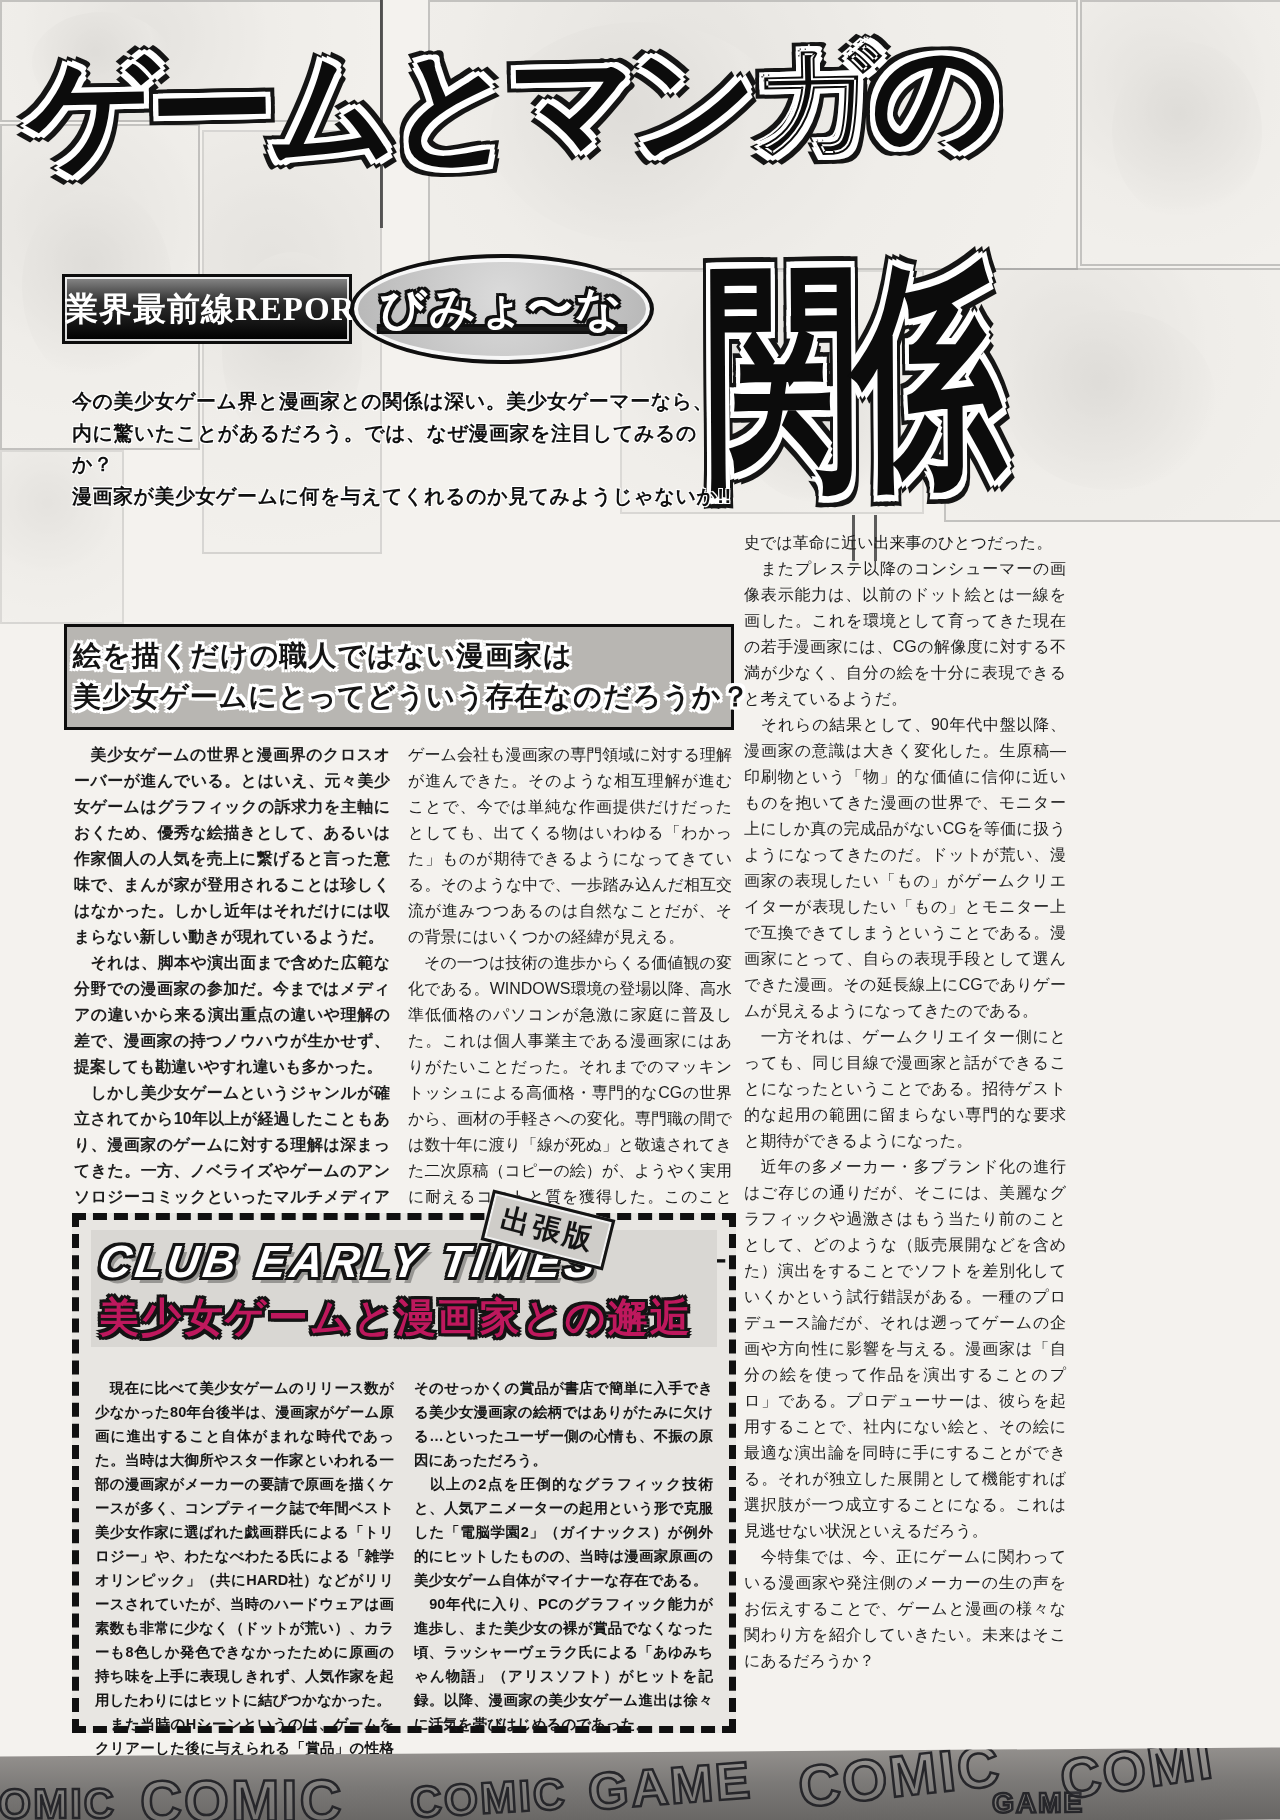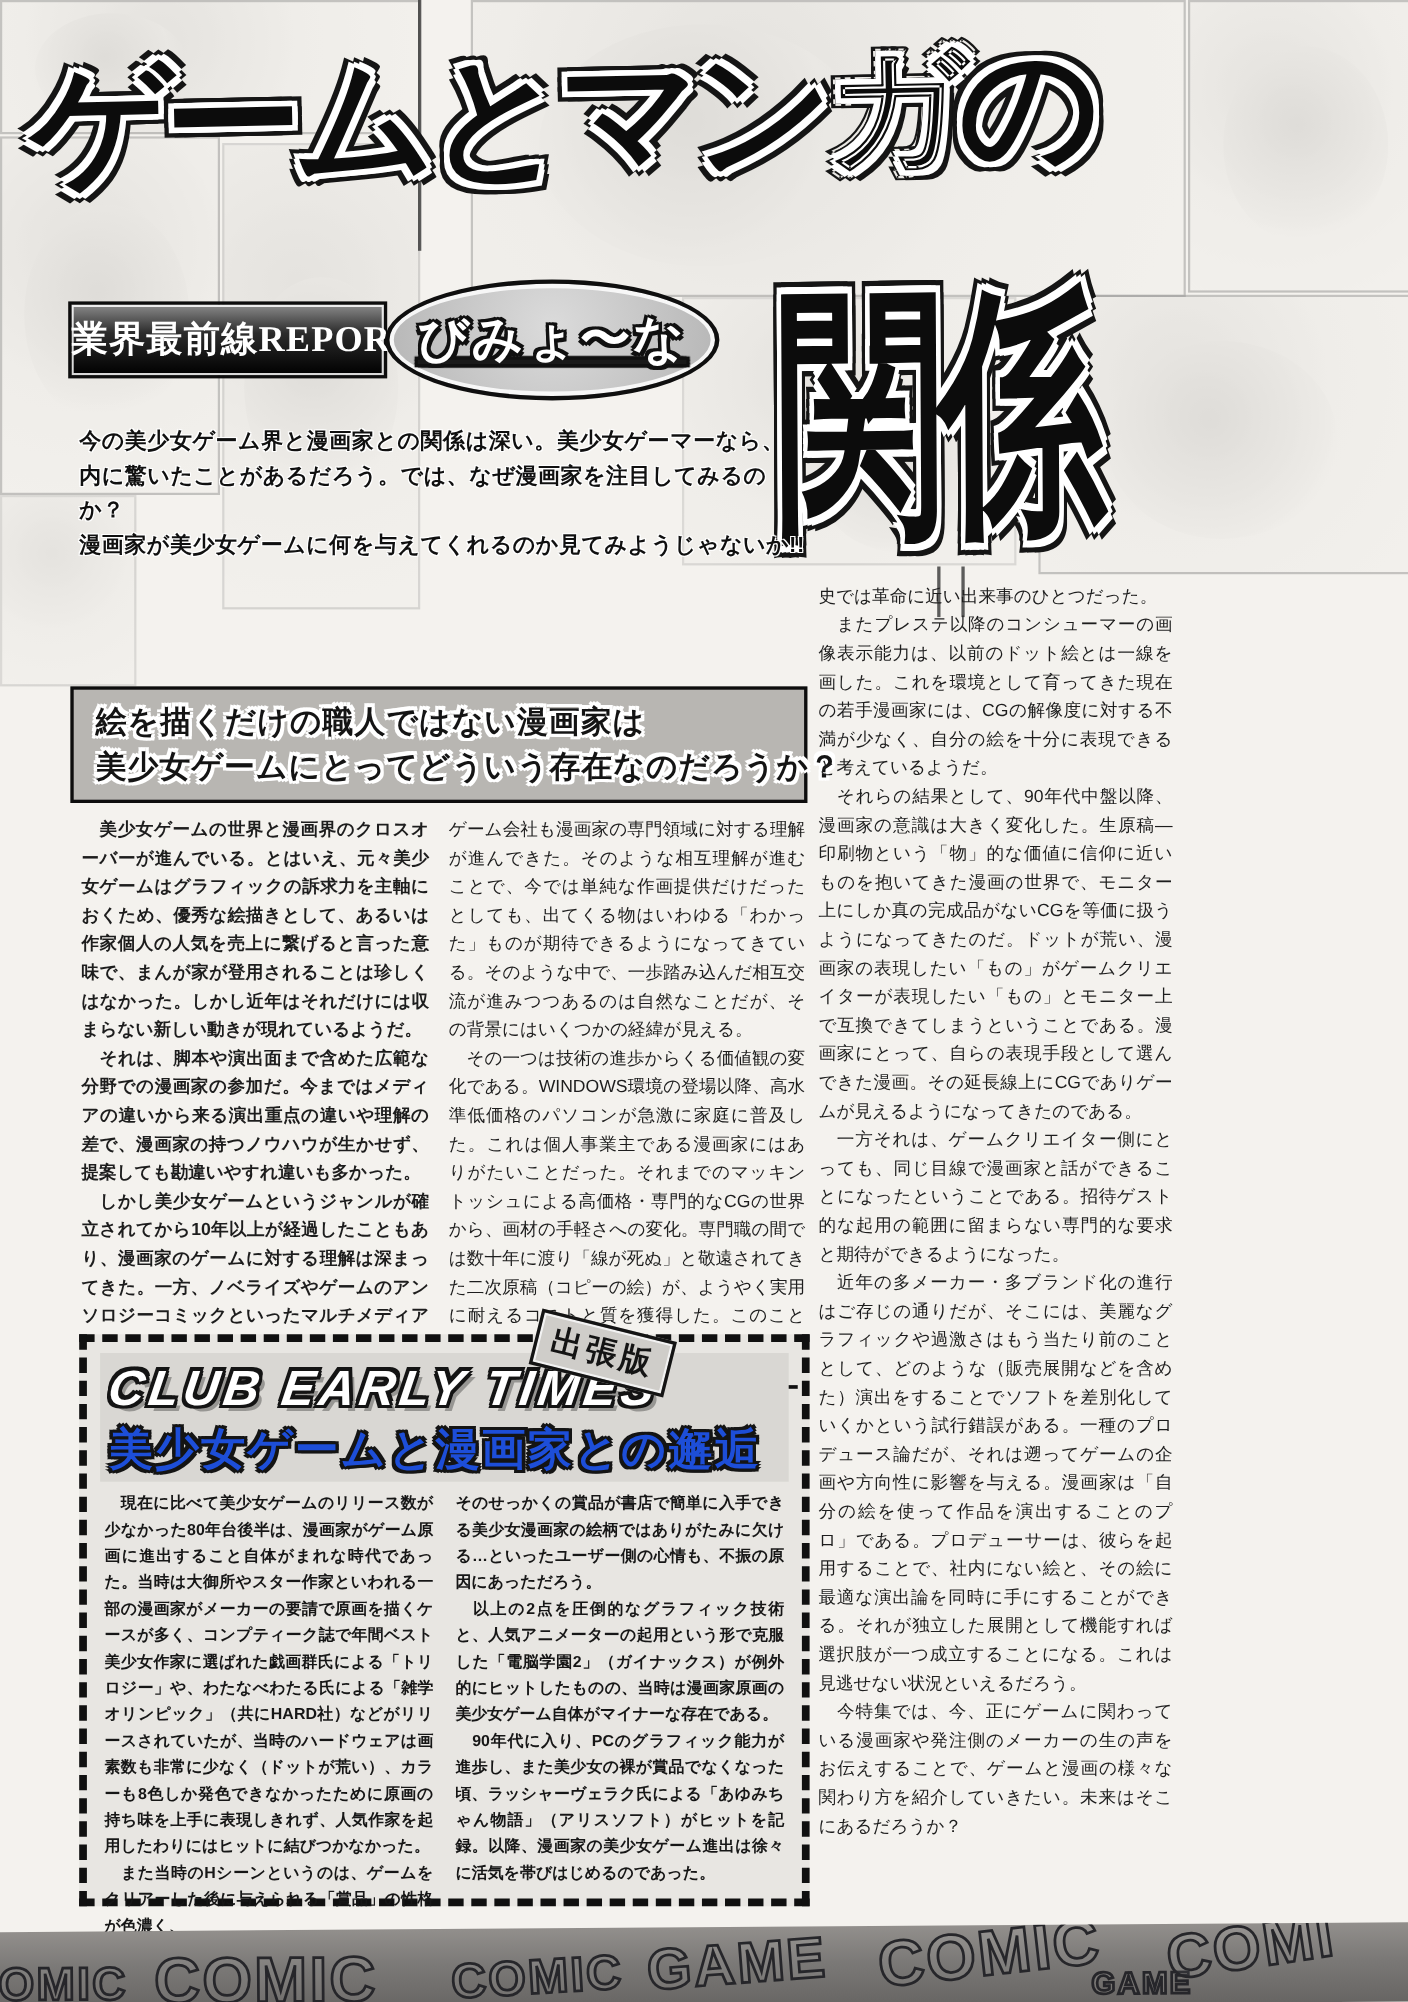--- a/index.html
+++ b/index.html
@@ -69,21 +69,21 @@
   .intro{position:absolute; left:72px; top:386px; z-index:3; width:660px;}
   .intro span{
     display:block; font-size:20px; font-weight:700; line-height:31.5px;
     color:#101010; letter-spacing:.5px;
     text-shadow:-1px -1px 0 #fff,1px -1px 0 #fff,-1px 1px 0 #fff,1px 1px 0 #fff;
   }
   
   .heading-box{
     position:absolute; left:64px; top:624px; z-index:3; width:670px;
     box-sizing:border-box; border:3px solid #0d0d0d; background:#b8b6b2;
-    padding:8px 20px 10px;
+    padding:8px 6px 10px;
   }
   .heading-box div{
     font-size:28px; font-weight:900; line-height:41px; letter-spacing:1px;
     color:#141414; white-space:nowrap;
     text-shadow:
       -3px -3px 0 #fff,0 -3px 0 #fff,3px -3px 0 #fff,-3px 0 0 #fff,
        3px 0 0 #fff,-3px 3px 0 #fff,0 3px 0 #fff,3px 3px 0 #fff;
   }
   
   .col{position:absolute; z-index:3;}
@@ -103,38 +103,38 @@
   .sb-logo-wrap{position:relative; background:#d9d7d3; padding:6px 8px 2px; margin:-2px -4px 6px;}
   .sb-logo{
     font-style:italic; font-weight:900; font-size:45px; letter-spacing:4px;
     color:#fff; white-space:nowrap; transform:skewX(-8deg); transform-origin:left;
     text-shadow:
       -3px -3px 0 #141414,0 -3px 0 #141414,3px -3px 0 #141414,-3px 0 0 #141414,
        3px 0 0 #141414,-3px 3px 0 #141414,0 3px 0 #141414,3px 3px 0 #141414,
        6px 6px 0 rgba(0,0,0,.3);
   }
   .sb-subtitle{
-    font-weight:900; font-size:40px; letter-spacing:2px; color:#1d4ed8;
+    font-weight:900; font-size:40px; letter-spacing:2px; color:#be185d;
     white-space:nowrap; margin-top:2px;
     text-shadow:
       -3px -3px 0 #141414,0 -3px 0 #141414,3px -3px 0 #141414,-3px 0 0 #141414,
        3px 0 0 #141414,-3px 3px 0 #141414,0 3px 0 #141414,3px 3px 0 #141414;
   }
   .sb-stamp{
     position:absolute; right:118px; top:-16px; z-index:5;
     background:#cfcdc9; border:3px solid #141414; box-shadow:inset 0 0 0 2px #f2f2f2;
     padding:3px 12px; font-size:29px; font-weight:900; color:#141414;
     transform:rotate(14deg); letter-spacing:3px; white-space:nowrap;
   }
   .sb-author{
     position:absolute; right:2px; top:26px; font-size:24px; font-weight:900;
     color:#101010; white-space:nowrap;
   }
   .sb-cols{display:flex; gap:20px; margin-top:8px;}
-  .sb-col{width:50%;}
+  .sb-col{width:50%;margin-top:21px;}
   .sb-col p{
     margin:0; font-size:14.5px; line-height:24px; font-weight:700;
     text-align:justify; color:#161616;
   }
   
   .footer{
     position:absolute; left:-8px; top:1752px; z-index:5;
     width:1300px; height:72px; overflow:hidden;
     background:linear-gradient(180deg,#928f8c 0%,#7b7977 45%,#676563 100%);
     transform:rotate(-.4deg);

